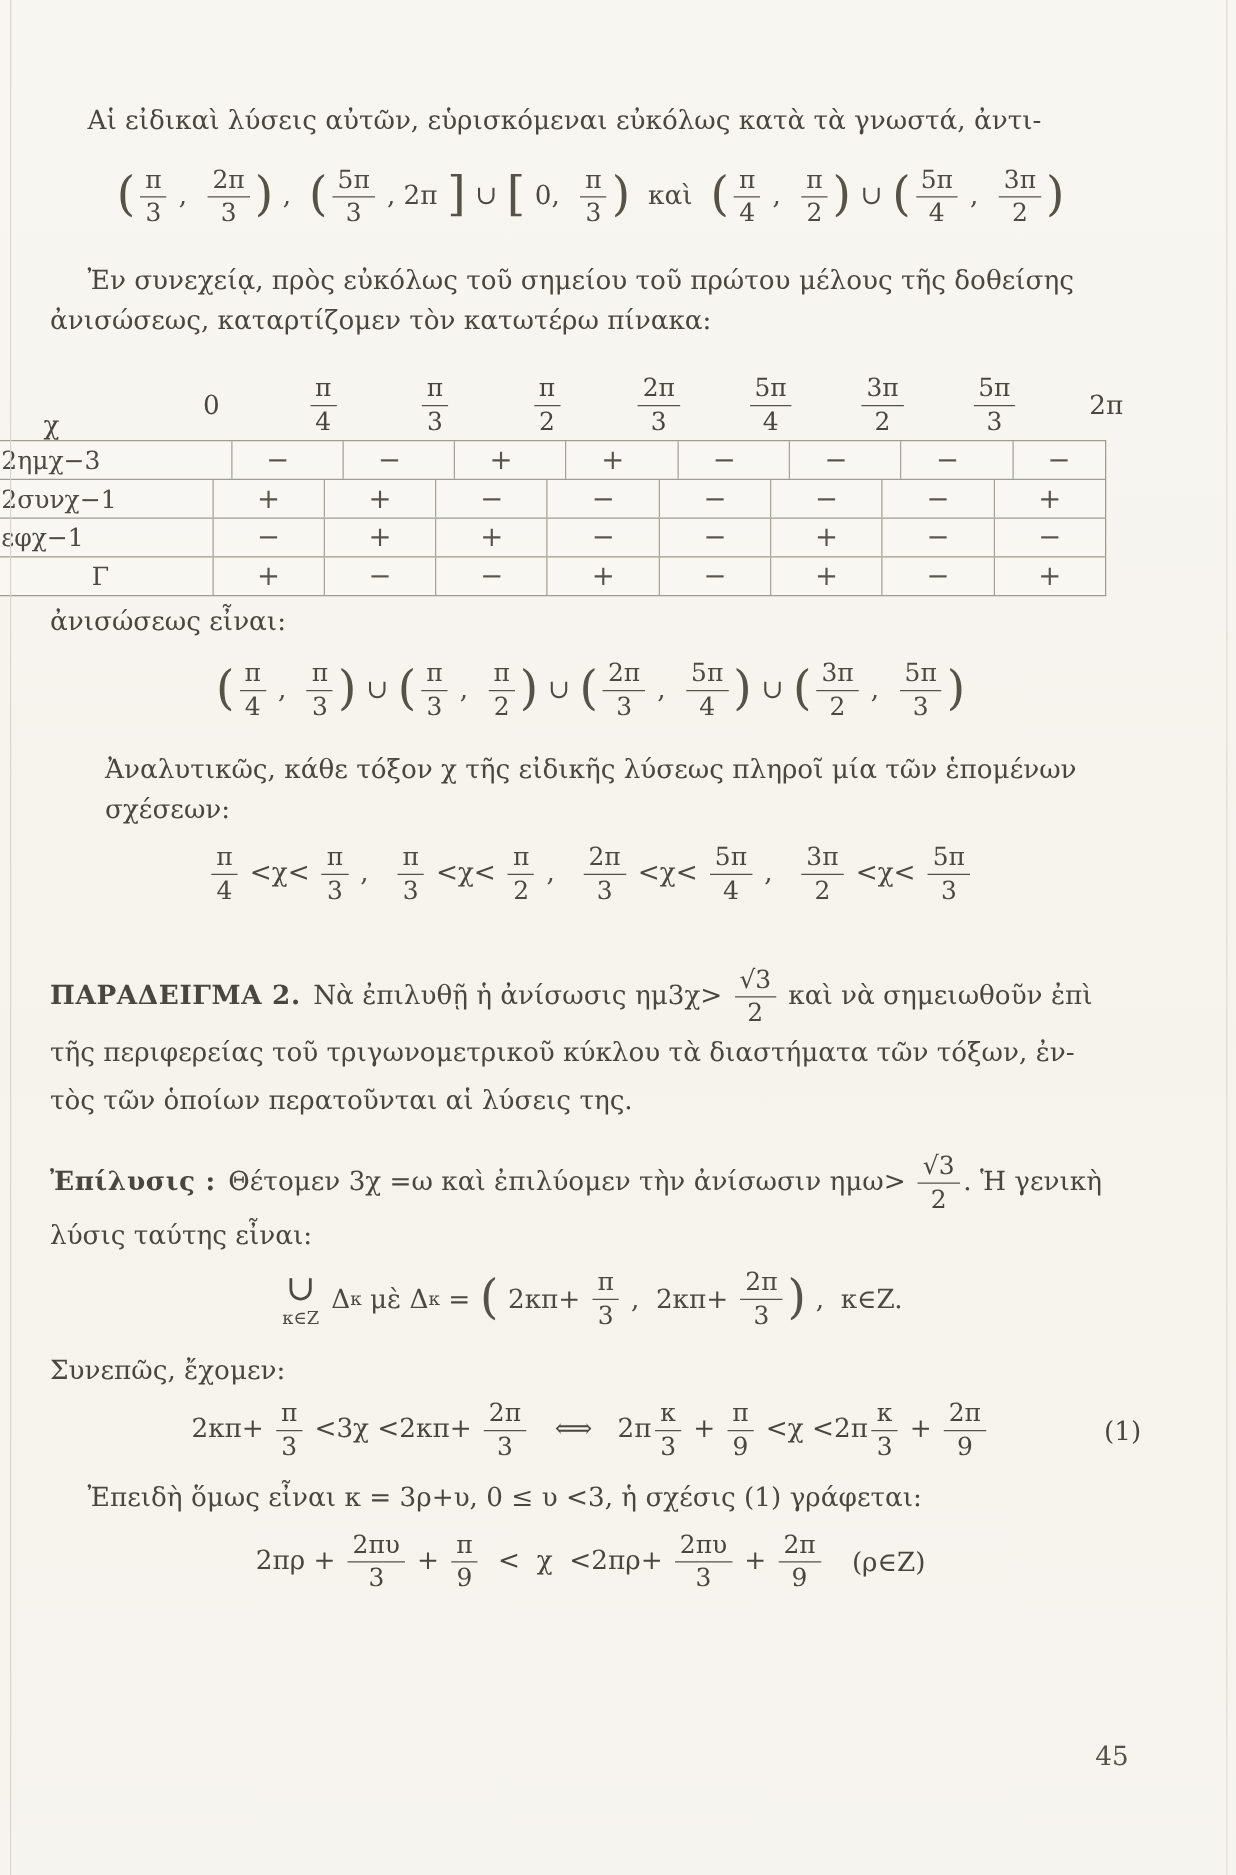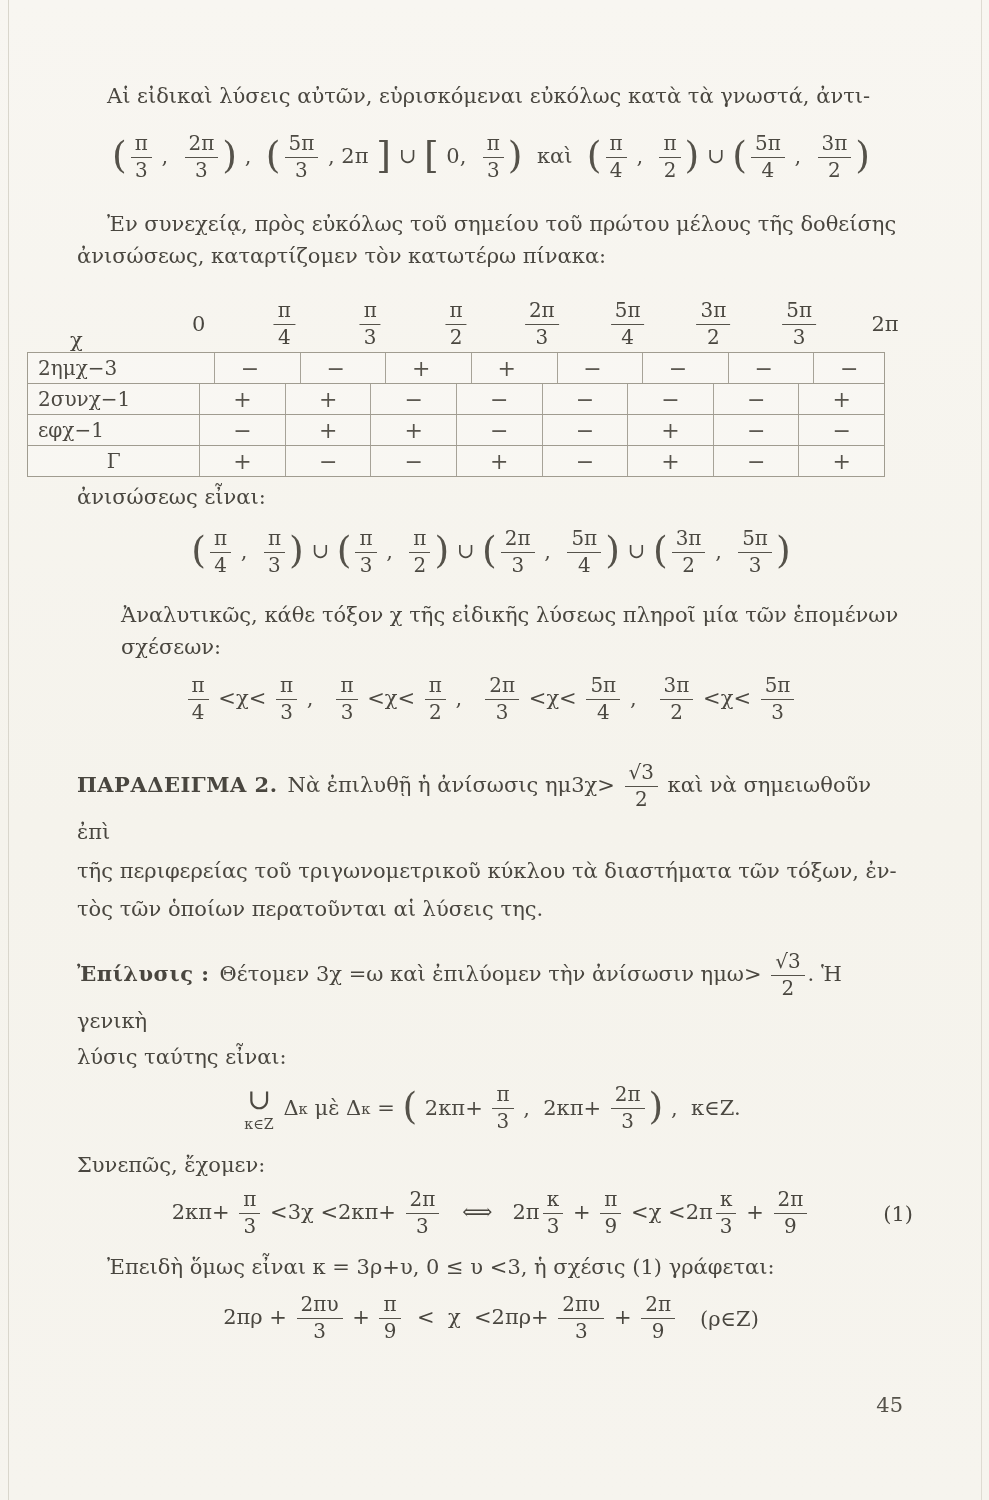--- a/index.html
+++ b/index.html
@@ -1,21 +1,21 @@
 <!DOCTYPE html>
 <html><head>
 <meta charset="utf-8">
 <style>
   html,body { margin:0; padding:0; background:#e9e7e1; }
   .page {
     position:relative;
     width:989px; height:1500px;
     background:linear-gradient(180deg,#f8f6f1 0%,#f5f3ec 55%,#f6f4ee 100%);
     box-sizing:border-box;
-    padding:80px 84px 0 77px;
+    padding:80px 84px 0 40px;
     font-family:"DejaVu Serif", serif;
     color:#49463f;
     font-size:21px;
     overflow:hidden;
   }
   .page::before { content:""; position:absolute; left:8px; top:0; bottom:0; width:1px; background:#d9d6cc; }
   .page::after  { content:""; position:absolute; right:7px; top:0; bottom:0; width:1px; background:#dedbd2; }
 
   .line   { line-height:32px; }
   .indent { text-indent:30px; }
@@ -197,21 +197,21 @@
   <div class="para" style="margin-top:4px;">
     <div class="line">ἀνισώσεως εἶναι:</div>
   </div>
 
   <div class="formula" style="margin-top:6px; min-height:66px; display:flex; align-items:center; justify-content:center;"><span class="paren">(</span> <span class="frac"><span class="num">π</span><span class="den">4</span></span> ,  <span class="frac"><span class="num">π</span><span class="den">3</span></span> <span class="paren">)</span> ∪ <span class="paren">(</span> <span class="frac"><span class="num">π</span><span class="den">3</span></span> ,  <span class="frac"><span class="num">π</span><span class="den">2</span></span> <span class="paren">)</span> ∪ <span class="paren">(</span> <span class="frac"><span class="num">2π</span><span class="den">3</span></span> ,  <span class="frac"><span class="num">5π</span><span class="den">4</span></span> <span class="paren">)</span> ∪ <span class="paren">(</span> <span class="frac"><span class="num">3π</span><span class="den">2</span></span> ,  <span class="frac"><span class="num">5π</span><span class="den">3</span></span> <span class="paren">)</span></div>
 
   <div class="line" style="margin-top:14px;margin-left:44px;">Ἀναλυτικῶς, κάθε τόξον χ τῆς εἰδικῆς λύσεως πληροῖ μία τῶν ἑπομένων σχέσεων:</div>
 
   <div class="formula" style="margin-top:8px; min-height:56px; display:flex; align-items:center; justify-content:center;"><span class="frac"><span class="num">π</span><span class="den">4</span></span> &lt;χ&lt; <span class="frac"><span class="num">π</span><span class="den">3</span></span> ,   <span class="frac"><span class="num">π</span><span class="den">3</span></span> &lt;χ&lt; <span class="frac"><span class="num">π</span><span class="den">2</span></span> ,   <span class="frac"><span class="num">2π</span><span class="den">3</span></span> &lt;χ&lt; <span class="frac"><span class="num">5π</span><span class="den">4</span></span> ,   <span class="frac"><span class="num">3π</span><span class="den">2</span></span> &lt;χ&lt; <span class="frac"><span class="num">5π</span><span class="den">3</span></span></div>
 
-  <div class="para" style="margin-top:34px;">
+  <div class="para" style="margin-top:45px;">
     <div class="line" style="line-height:40px;">
       <span class="heading-label">ΠΑΡΑΔΕΙΓΜΑ 2.</span><span>Νὰ ἐπιλυθῇ ἡ ἀνίσωσις ημ3χ&gt; <span class="frac">
             <span class="num">√3</span>
             <span class="den">2</span>
           </span> καὶ νὰ σημειωθοῦν ἐπὶ</span>
     </div>
     <div class="line" style="line-height:38px;">τῆς περιφερείας τοῦ τριγωνομετρικοῦ κύκλου τὰ διαστήματα τῶν τόξων, ἐν-</div>
     <div class="line" style="line-height:38px;">τὸς τῶν ὁποίων περατοῦνται αἱ λύσεις της.</div>
   </div>
 

